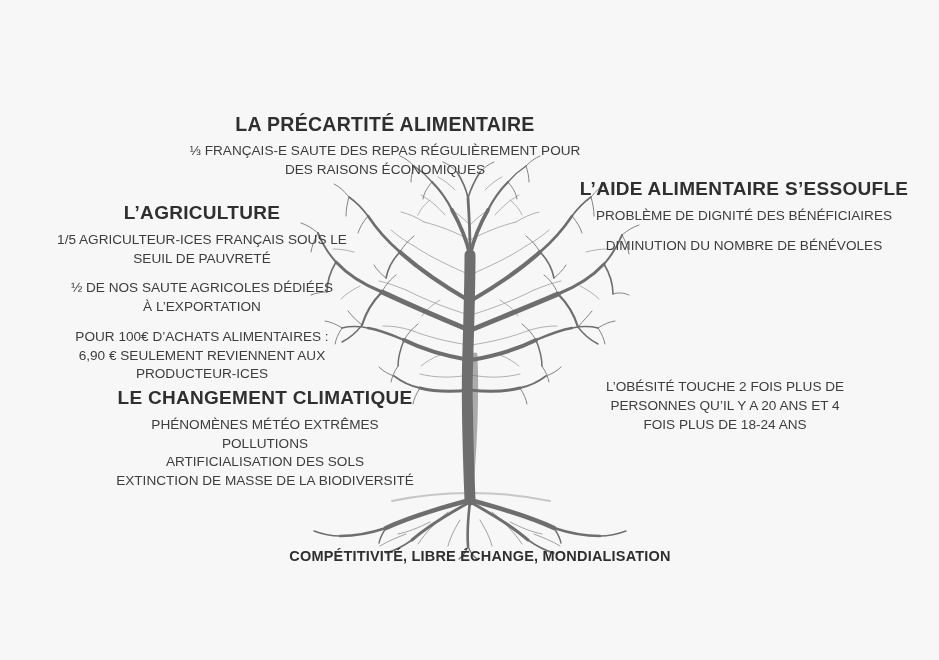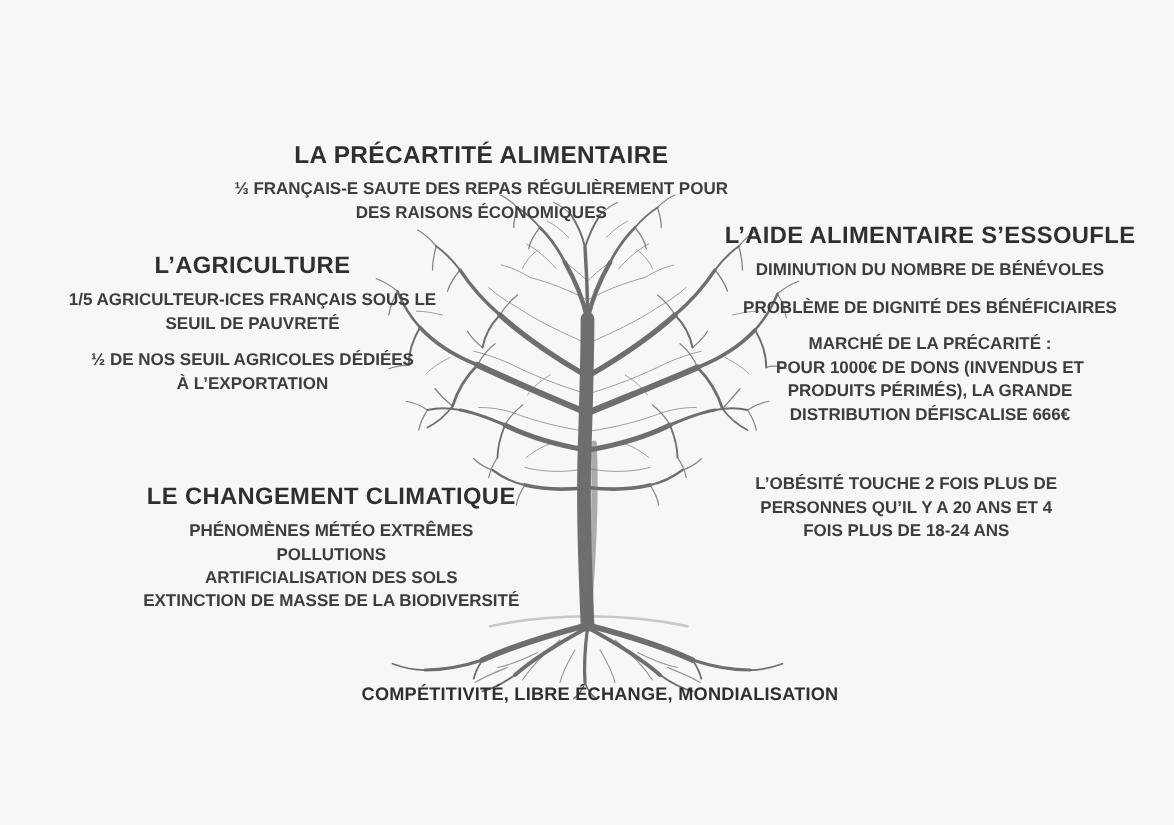--- a/index.html
+++ b/index.html
@@ -43,21 +43,20 @@
     color: #2f2f2f;
     margin: 0 0 7px 0;
     line-height: 1.15;
   }
   .block .line {
     font-size: 13.6px;
     line-height: 1.38;
     color: #3d3d3d;
     white-space: pre-line;
     margin: 0;
-    font-weight: bold;
   }
   .block .para + .para {
     margin-top: 11px;
   }
   .center { text-align: center; }
 
   
   #block-precarite { left: 155px; top: 113px; width: 460px; }
   #block-precarite .heading { font-size: 19.5px; }
 
@@ -257,32 +256,31 @@
   <div class="block center" id="block-precarite">
     <h2 class="heading">LA PRÉCARTITÉ ALIMENTAIRE</h2>
     <p class="line para">⅓ FRANÇAIS-E SAUTE DES REPAS RÉGULIÈREMENT POUR
 DES RAISONS ÉCONOMIQUES</p>
   </div>
 
   <div class="block center" id="block-agriculture">
     <h2 class="heading">L’AGRICULTURE</h2>
     <p class="line para">1/5 AGRICULTEUR-ICES FRANÇAIS SOUS LE
 SEUIL DE PAUVRETÉ</p>
-    <p class="line para">½ DE NOS SEUIL AGRICOLES DÉDIÉES
+    <p class="line para">½ DE NOS SAUTE AGRICOLES DÉDIÉES
 À L’EXPORTATION</p>
+    <p class="line para">POUR 100€ D’ACHATS ALIMENTAIRES :
+6,90 € SEULEMENT REVIENNENT AUX
+PRODUCTEUR-ICES</p>
   </div>
 
   <div class="block center" id="block-aide">
     <h2 class="heading">L’AIDE ALIMENTAIRE S’ESSOUFLE</h2>
+    <p class="line para">PROBLÈME DE DIGNITÉ DES BÉNÉFICIAIRES</p>
     <p class="line para">DIMINUTION DU NOMBRE DE BÉNÉVOLES</p>
-    <p class="line para">PROBLÈME DE DIGNITÉ DES BÉNÉFICIAIRES</p>
-    <p class="line para">MARCHÉ DE LA PRÉCARITÉ :
-POUR 1000€ DE DONS (INVENDUS ET
-PRODUITS PÉRIMÉS), LA GRANDE
-DISTRIBUTION DÉFISCALISE 666€</p>
   </div>
 
   <div class="block center" id="block-sante">
     <p class="line para">L’OBÉSITÉ TOUCHE 2 FOIS PLUS DE
 PERSONNES QU’IL Y A 20 ANS ET 4
 FOIS PLUS DE 18-24 ANS</p>
   </div>
 
   <div class="block center" id="block-bottom">
     <h2 class="heading">COMPÉTITIVITÉ, LIBRE ÉCHANGE, MONDIALISATION</h2>

